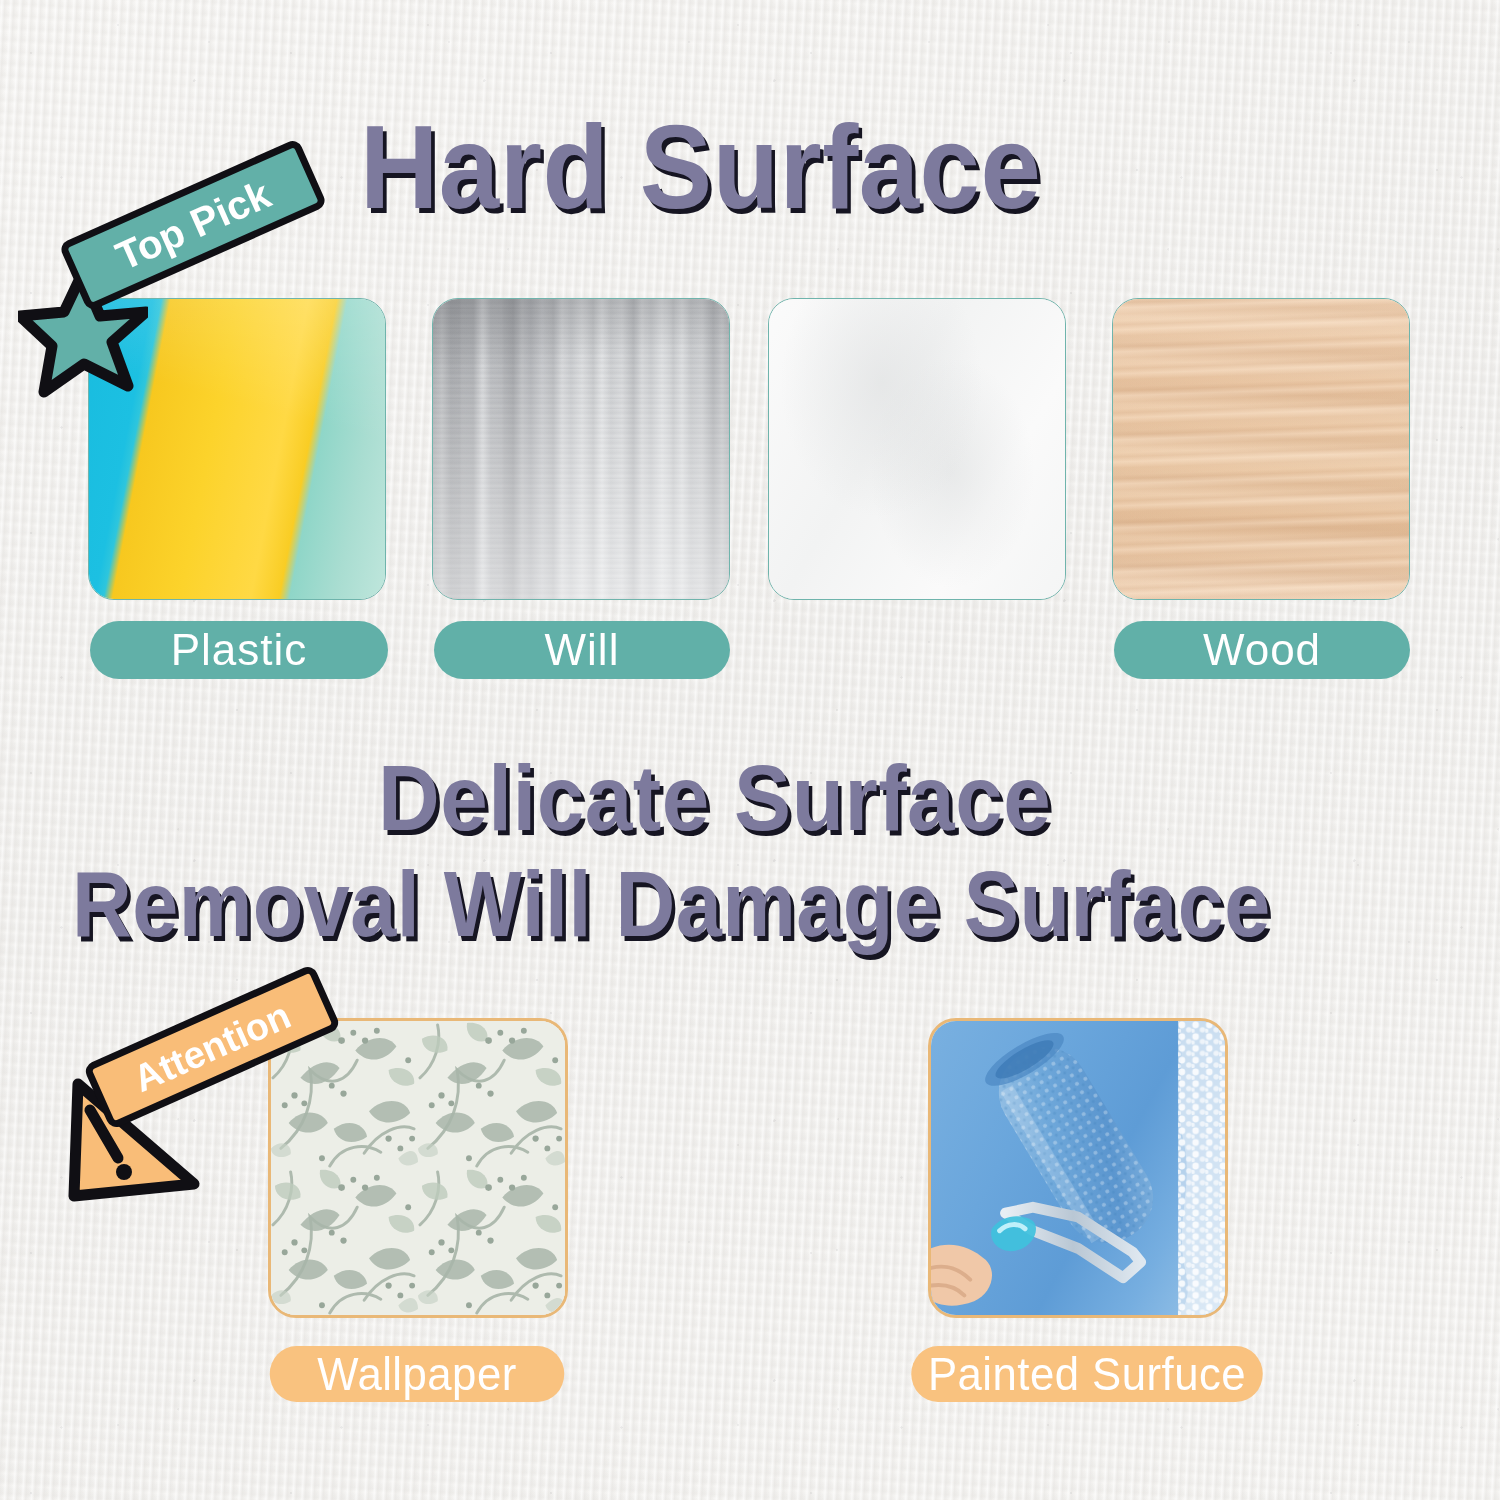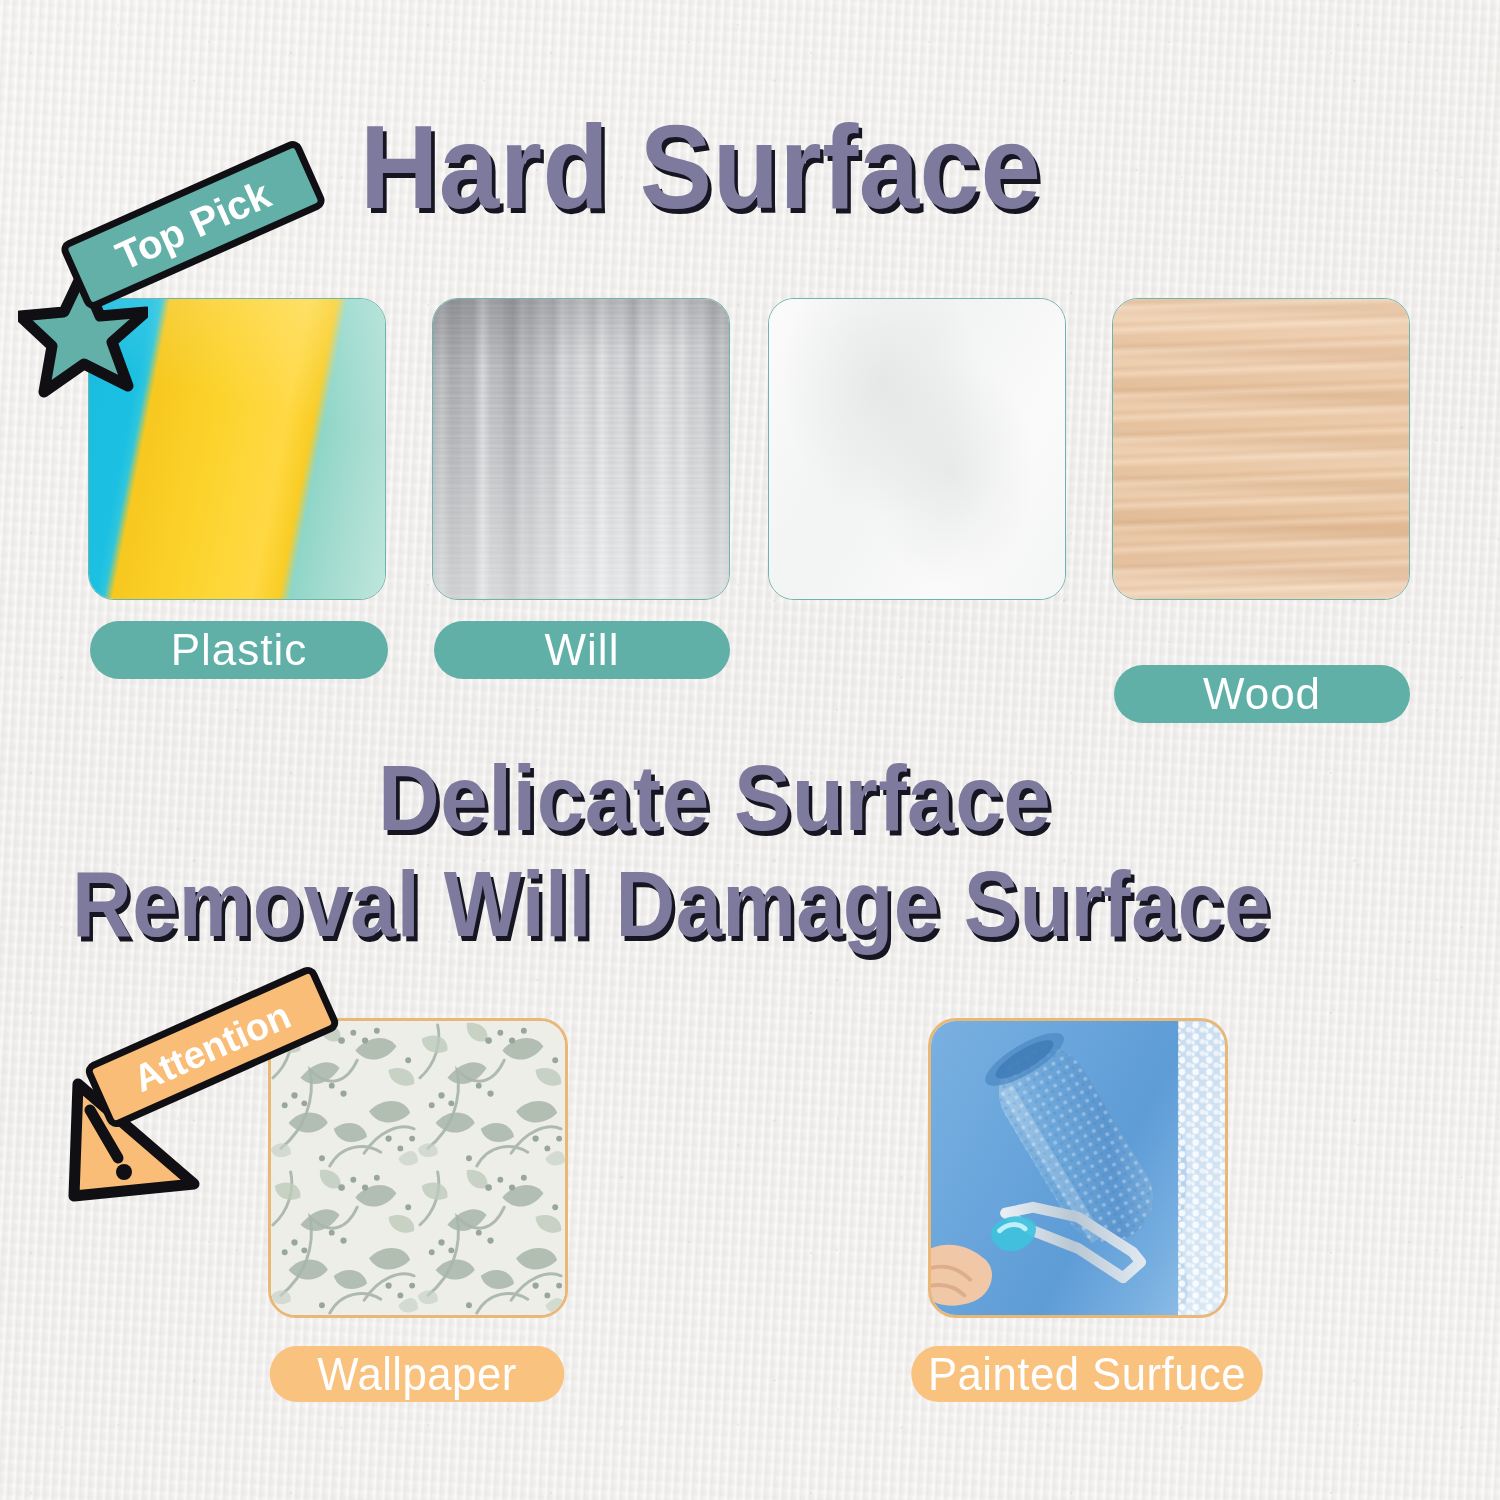--- a/index.html
+++ b/index.html
@@ -180,21 +180,21 @@
   .pill.teal {
     background: #61b0a8;
     height: 58px;
     top: 621px;
     font-size: 44px;
     letter-spacing: 1px;
   }
   #pill-plastic { left: 90px;   width: 298px; }
   #pill-metal   { left: 434px;  width: 296px; }
   #pill-glass   { left: 770px;  width: 300px; }
-  #pill-wood    { left: 1114px; width: 296px; margin-top: 44px; }
+  #pill-wood    { left: 1114px; width: 296px; }
 
   .pill.orange {
     background: #f9c27f;
     height: 56px;
     top: 1346px;
     font-size: 46px;
     letter-spacing: 0.5px;
     transform: scaleX(0.95);
     transform-origin: center;
   }

